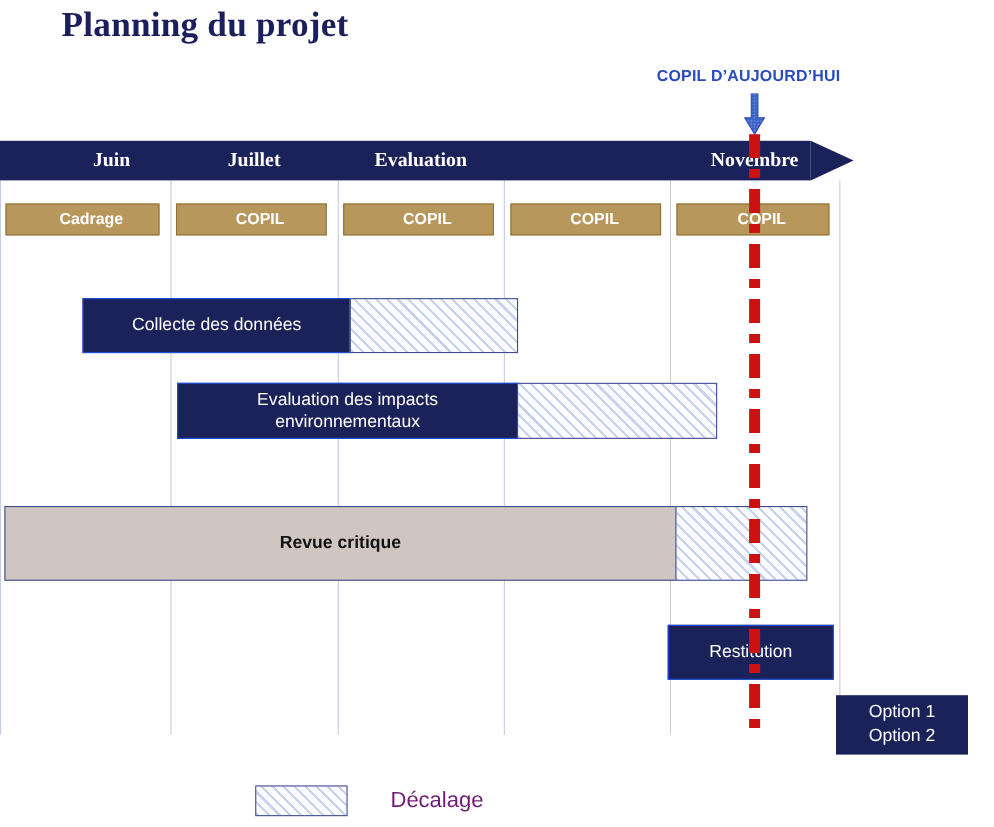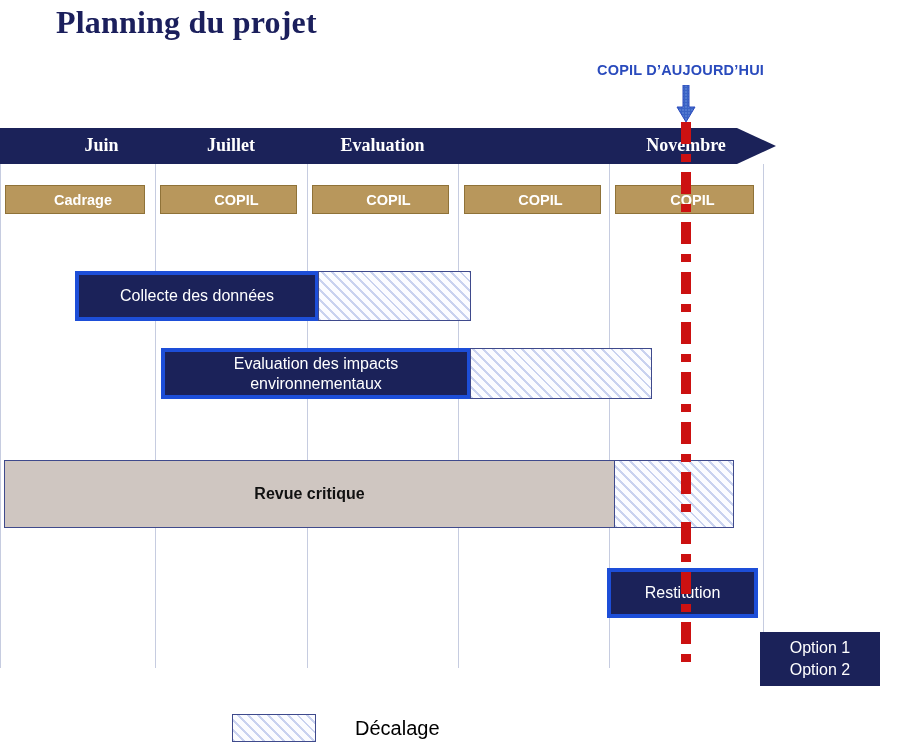--- a/index.html
+++ b/index.html
@@ -59,21 +59,21 @@
     background:#b8975c;border:1px solid #8f7238;
     color:#ffffff;font-weight:bold;font-size:14.5px;z-index:3;
     box-sizing:border-box;
     padding-left:16px;
   }
 
   
   .task{position:absolute;z-index:5;box-sizing:border-box;}
   .task .solid{
     position:absolute;left:0;top:0;height:100%;
-    background:#1b2259;border:4px solid #1d4ed8;box-sizing:border-box;
+    background:#1b2259;border:1px solid #1d4ed8;box-sizing:border-box;
     display:flex;align-items:center;justify-content:center;
     color:#ffffff;font-size:16px;line-height:1.25;text-align:center;
   }
   .task.light .solid{background:#cfc6c1;border:1px solid #3f4a8c;color:#111111;}
   .task .delay{
     position:absolute;top:0;height:100%;
     border:1px solid #3f4a8c;box-sizing:border-box;
     background-color:#fbfcff;
     background-image:repeating-linear-gradient(45deg,
       #c9d2ef 0px,#c9d2ef 2px,
@@ -92,21 +92,21 @@
   .legend-swatch{
     position:absolute;left:232px;top:714px;width:84px;height:28px;
     border:1px solid #3f4a8c;box-sizing:border-box;
     background-color:#fbfcff;
     background-image:repeating-linear-gradient(45deg,
       #c9d2ef 0px,#c9d2ef 2px,
       rgba(255,255,255,0) 2px,rgba(255,255,255,0) 7px);
   }
   .legend-label{
     position:absolute;left:355px;top:714px;height:28px;line-height:28px;
-    font-size:20px;color:#000000;
+    font-size:20px;color:#701a75;
   }
 </style>
 </head>
 <body>
 
 <div id="stage">
 
   <div class="page-title">Planning du projet</div>
 
   <div class="today-label">COPIL D’AUJOURD’HUI</div>

